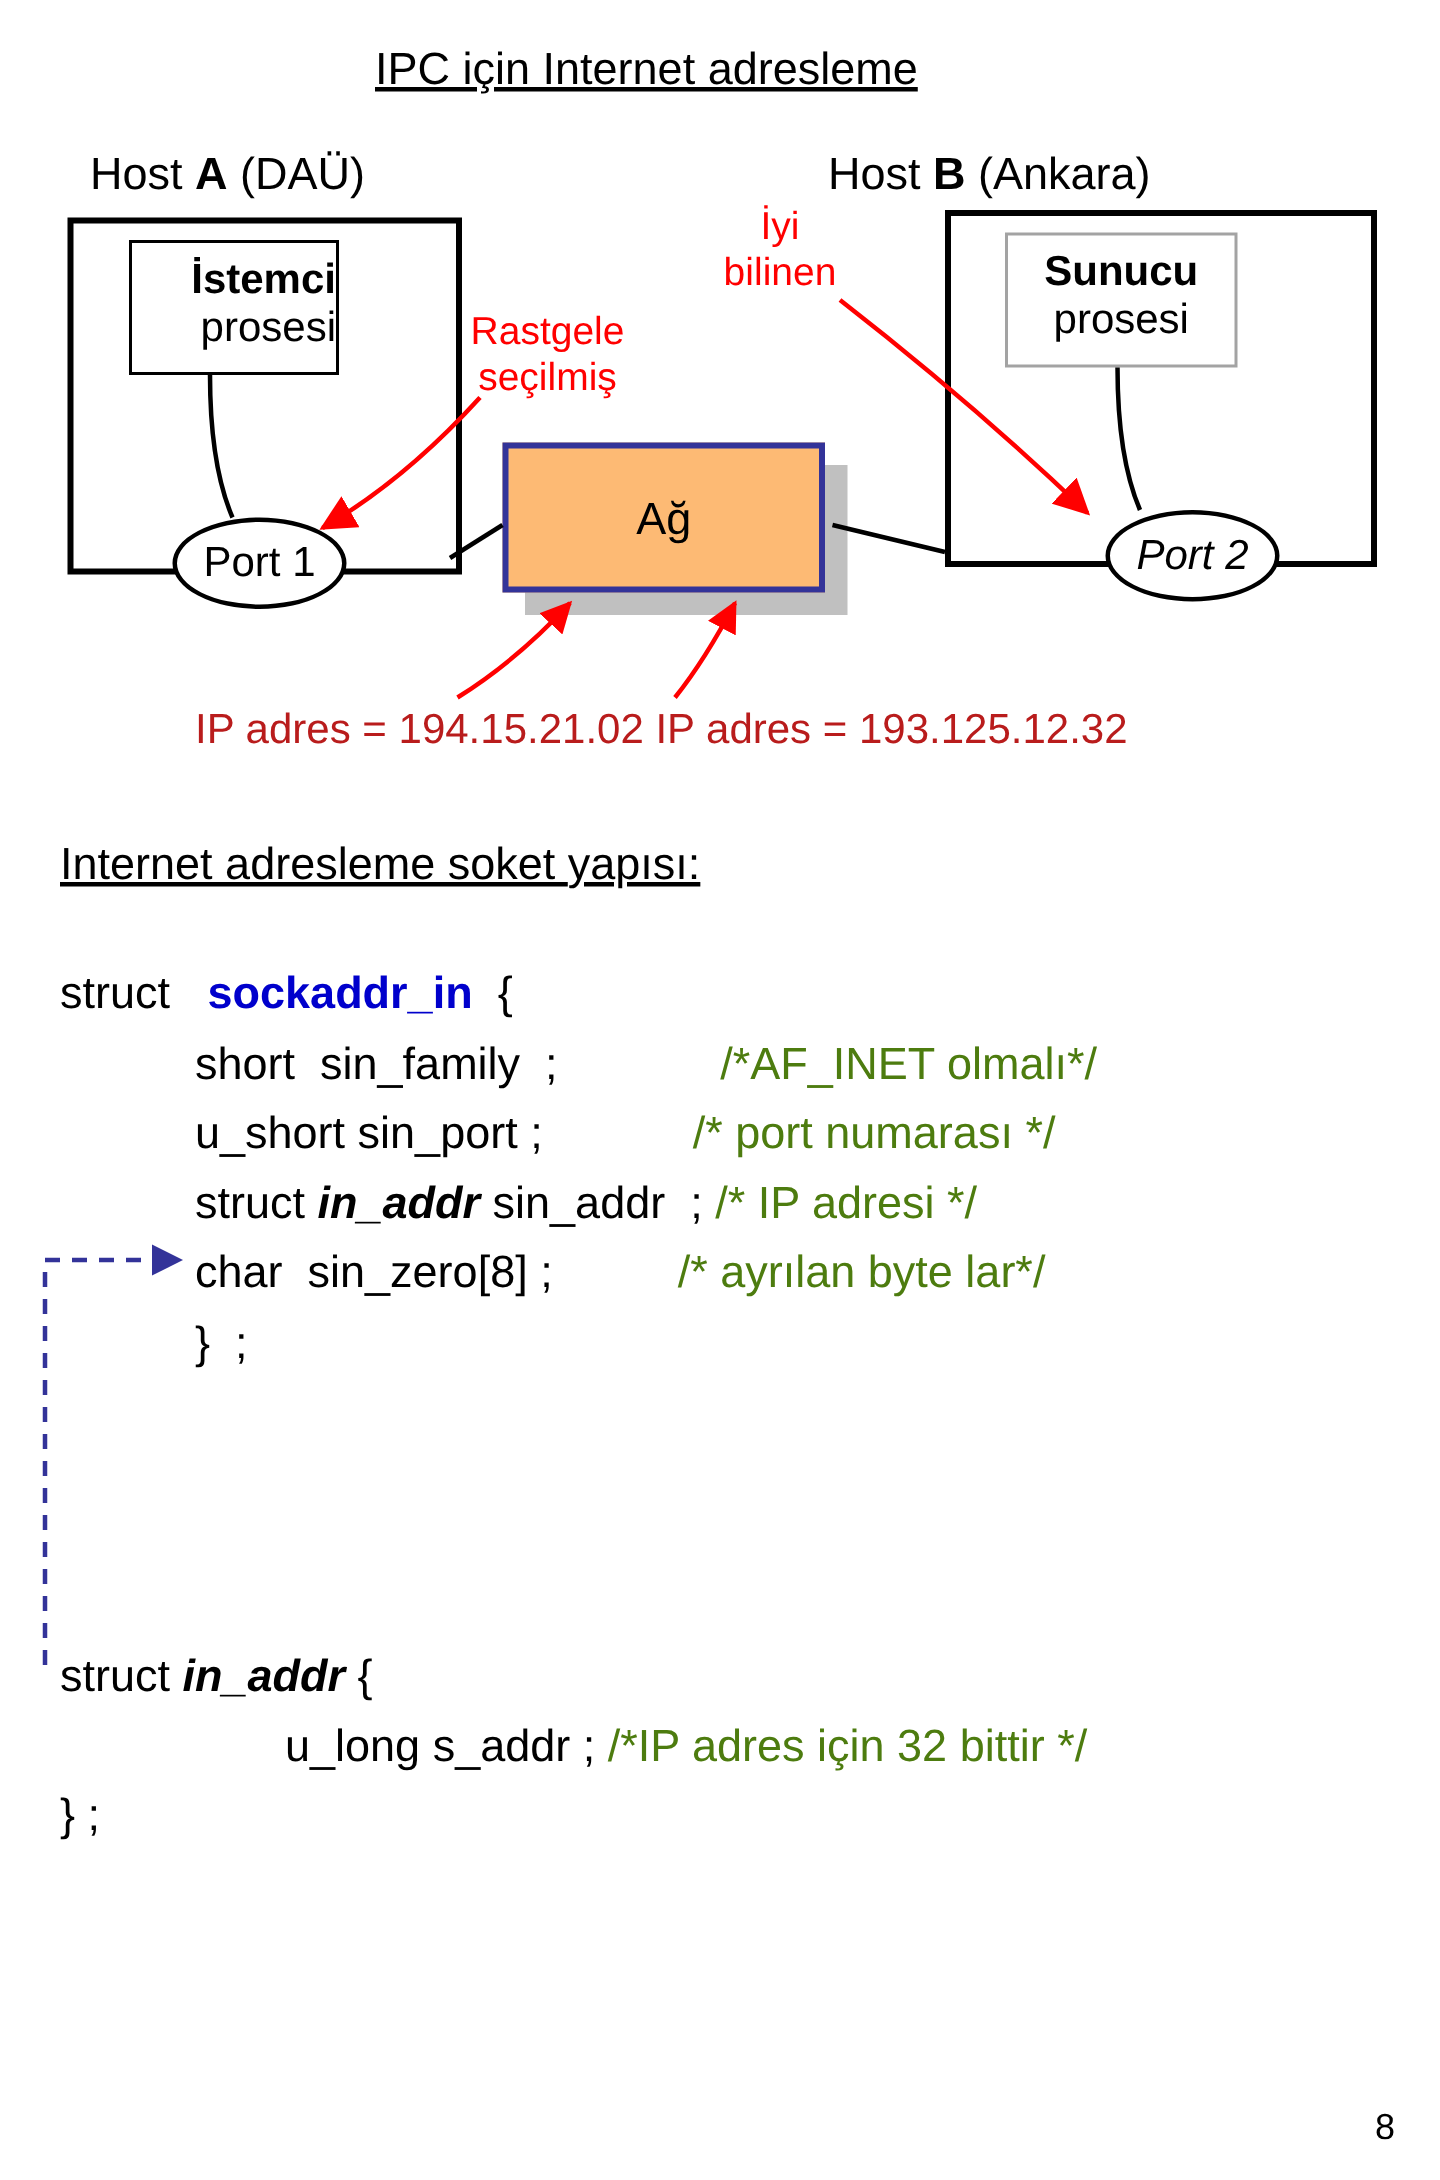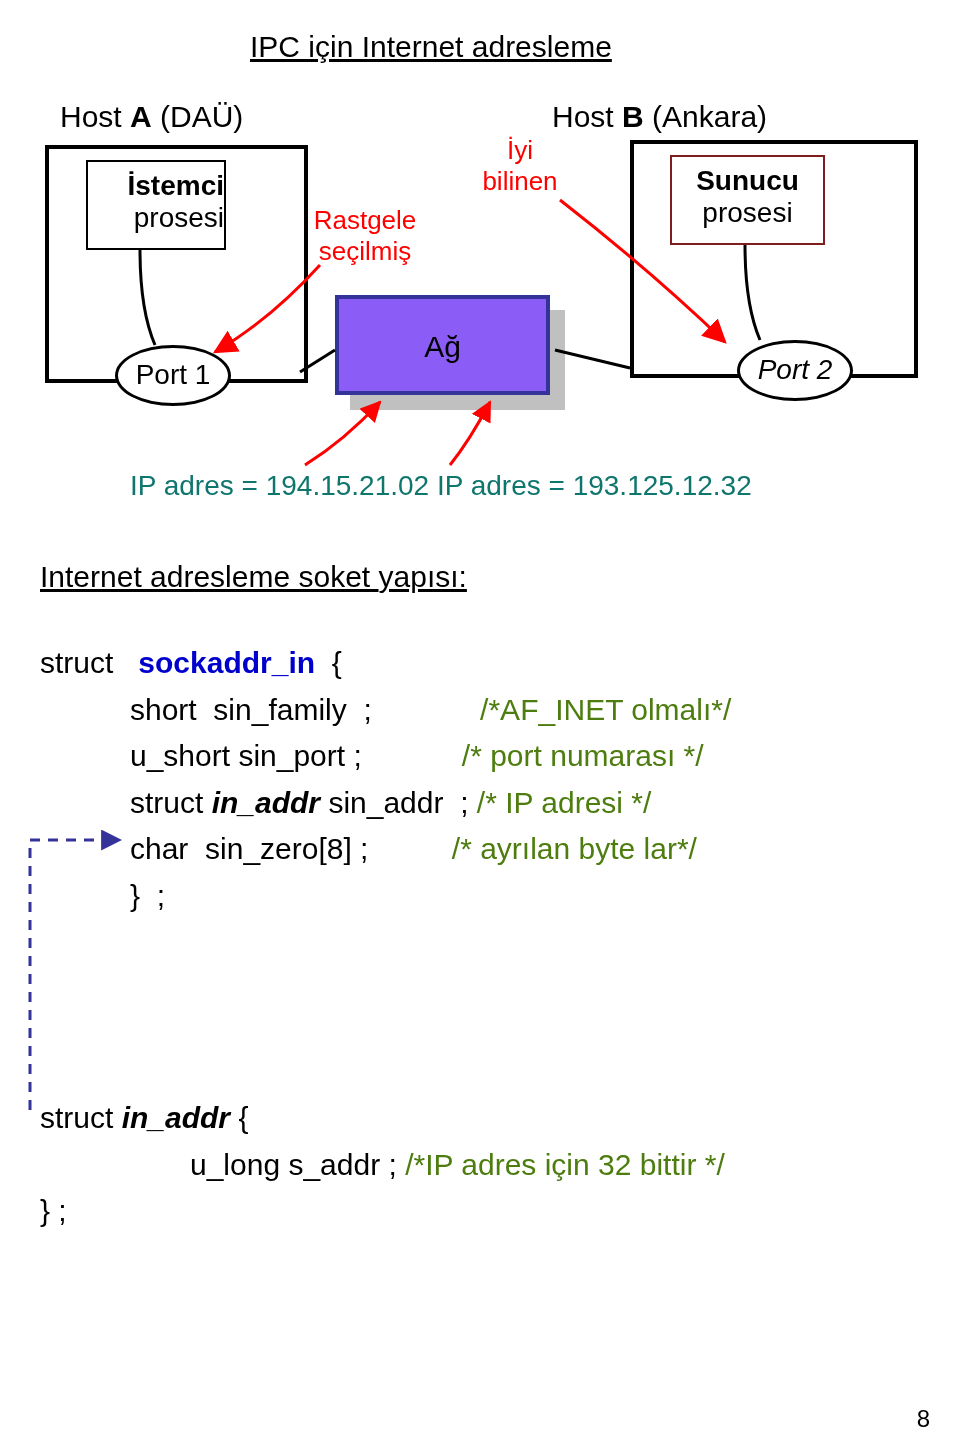--- a/index.html
+++ b/index.html
@@ -39,21 +39,21 @@
     left: 70px; top: 160px; width: 140px; height: 90px;
     border: 2px solid #000;
     text-align: right;
     font-size: 28px;
     padding-top: 8px;
     box-sizing: border-box;
     margin-left: 16px;
   }
   .server-box {
     left: 670px; top: 155px; width: 155px; height: 90px;
-    border: 2px solid #7f1d1d;
+    border: 2px solid #a3a3a3;
     text-align: center;
     font-size: 28px;
     padding-top: 8px;
     box-sizing: border-box;
   }
 
   .port-ellipse {
     border: 3px solid #000;
     border-radius: 50%;
     background: #fff;
@@ -85,29 +85,29 @@
     line-height: 1.2;
   }
 
   .net-shadow {
     left: 350px; top: 310px; width: 215px; height: 100px;
     background: #c0c0c0;
   }
   .net-box {
     left: 335px; top: 295px; width: 215px; height: 100px;
     border: 4px solid #333399;
-    background: #8b5cf6;
+    background: #fdba74;
     text-align: center;
     font-size: 30px;
     line-height: 96px;
     box-sizing: border-box;
   }
 
   .ip-line {
-    color: #0f766e;
+    color: #b91c1c;
     font-size: 28px;
     left: 130px;
     top: 470px;
   }
 
   .subheading {
     font-size: 30px;
     text-decoration: underline;
     left: 40px;
     top: 560px;

